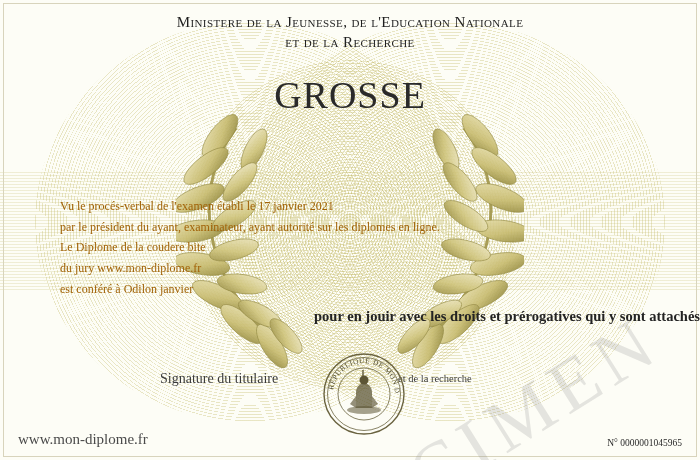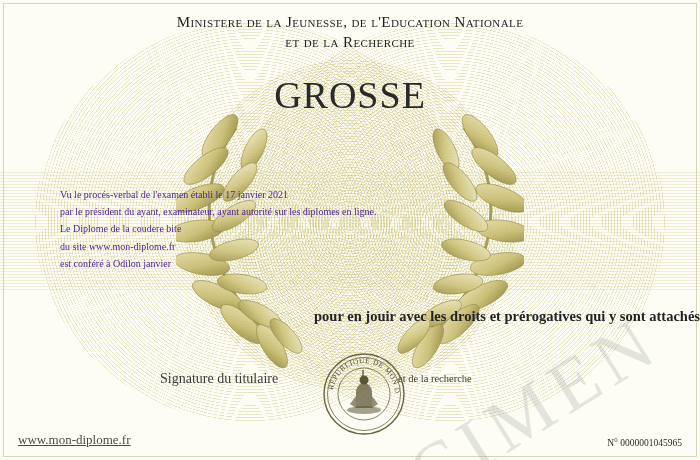--- a/index.html
+++ b/index.html
@@ -127,25 +127,25 @@
     font-size: 38px;
     line-height: 1.12;
     letter-spacing: 1px;
     color: #2a2a2a;
   }
   .title .l2 { display: block; }
 
   .body {
     position: absolute;
     left: 60px;
-    top: 186px;
+    top: 196px;
     width: 540px;
-    font-size: 10px;
+    font-size: 12px;
     line-height: 1.72;
-    color: #4c1d95;
+    color: #a16207;
   }
   .body p { margin: 0; }
 
   .enjoy {
     position: absolute;
     left: 0; right: 0;
     top: 308px;
     text-align: right;
     font-size: 14.5px;
     color: #232323;
@@ -175,23 +175,22 @@
     left: 322px;
     top: 352px;
     width: 84px;
     height: 84px;
   }
 
   .footer-left {
     position: absolute;
     left: 18px;
     bottom: 12px;
-    font-size: 13px;
+    font-size: 15px;
     color: #4a4a4a;
-    text-decoration: underline;
   }
   .footer-right {
     position: absolute;
     right: 18px;
     bottom: 12px;
     font-size: 9.5px;
     color: #2a2a2a;
   }
 </style>
 </head>
@@ -282,21 +281,21 @@
     </div>
 
     <div class="title">
       <span>GROSSE</span>
     </div>
 
     <div class="body">
       <p>Vu le procés-verbal de l'examen établi le 17 janvier 2021</p>
       <p>par le président du ayant, examinateur, ayant autorité sur les diplomes en ligne.</p>
       <p>Le Diplome de la coudere bite</p>
-      <p>du site www.mon-diplome.fr</p>
+      <p>du jury www.mon-diplome.fr</p>
       <p>est conféré à Odilon janvier</p>
     </div>
 
     <div class="enjoy">pour en jouir avec les droits et prérogatives qui y sont attachés</div>
 
     <div class="sig-left">Signature du titulaire</div>
 
     <div class="sig-right">
       <div>et de la recherche</div>
     </div>

